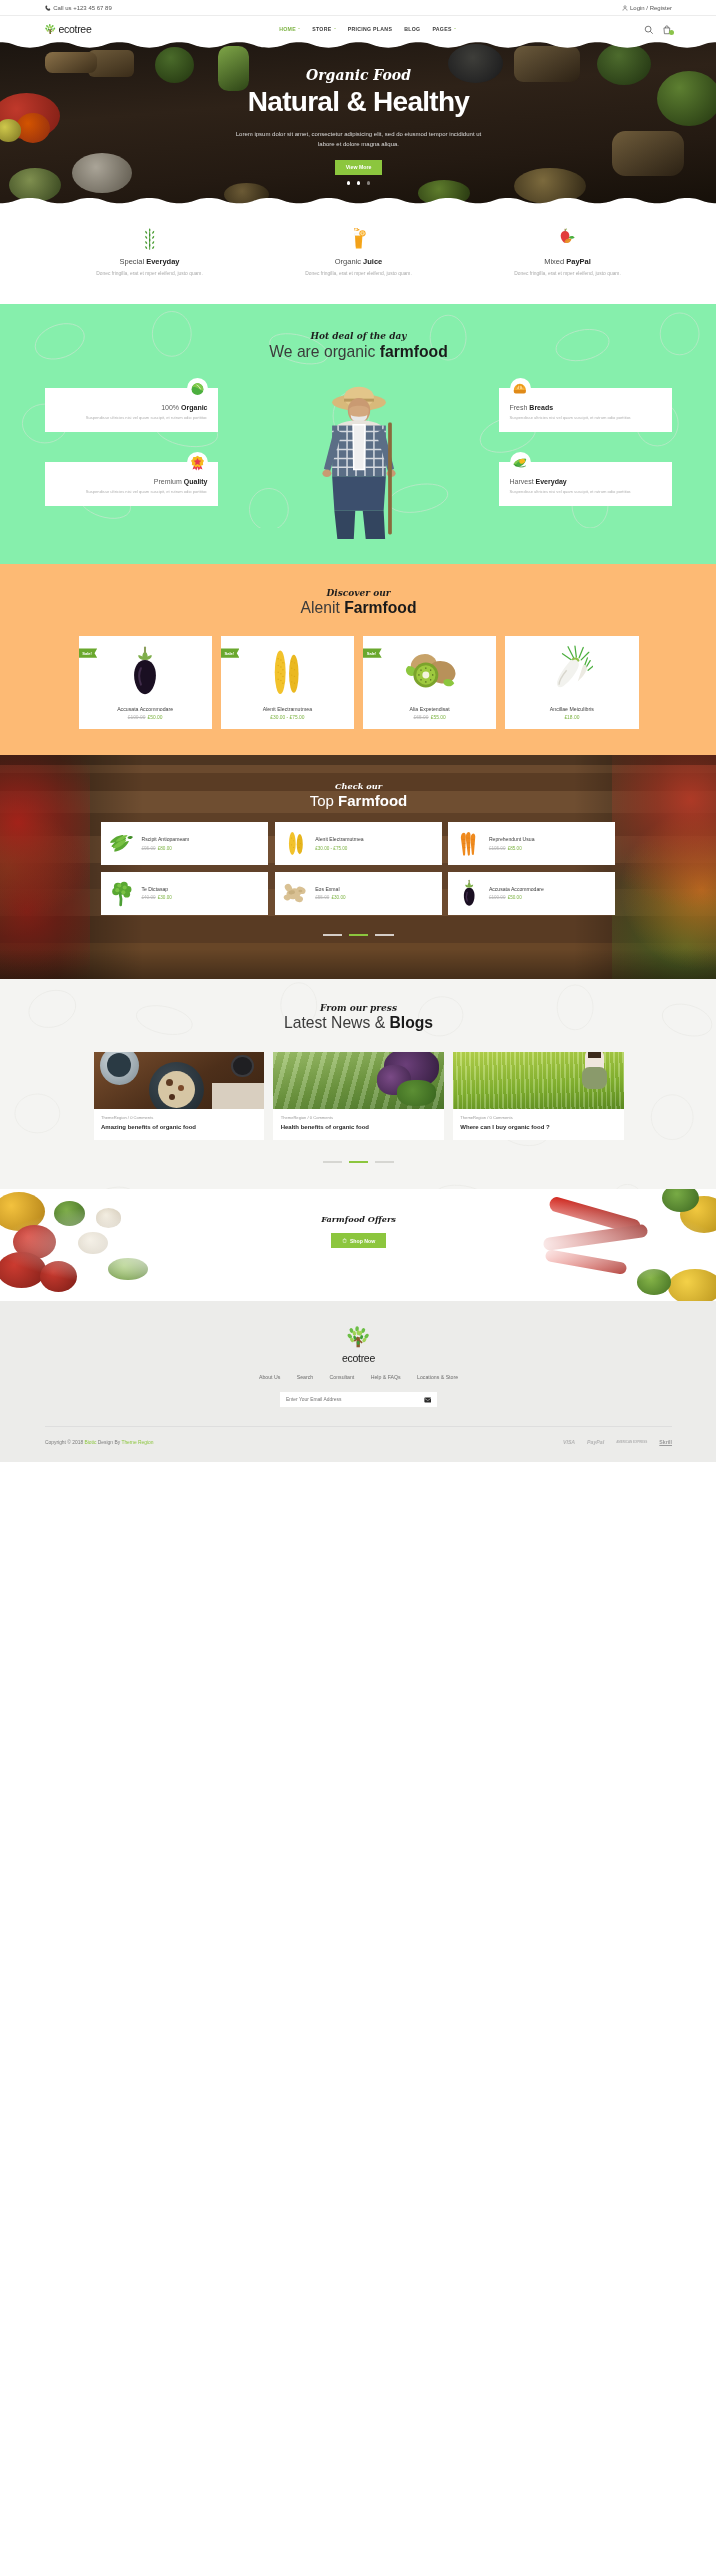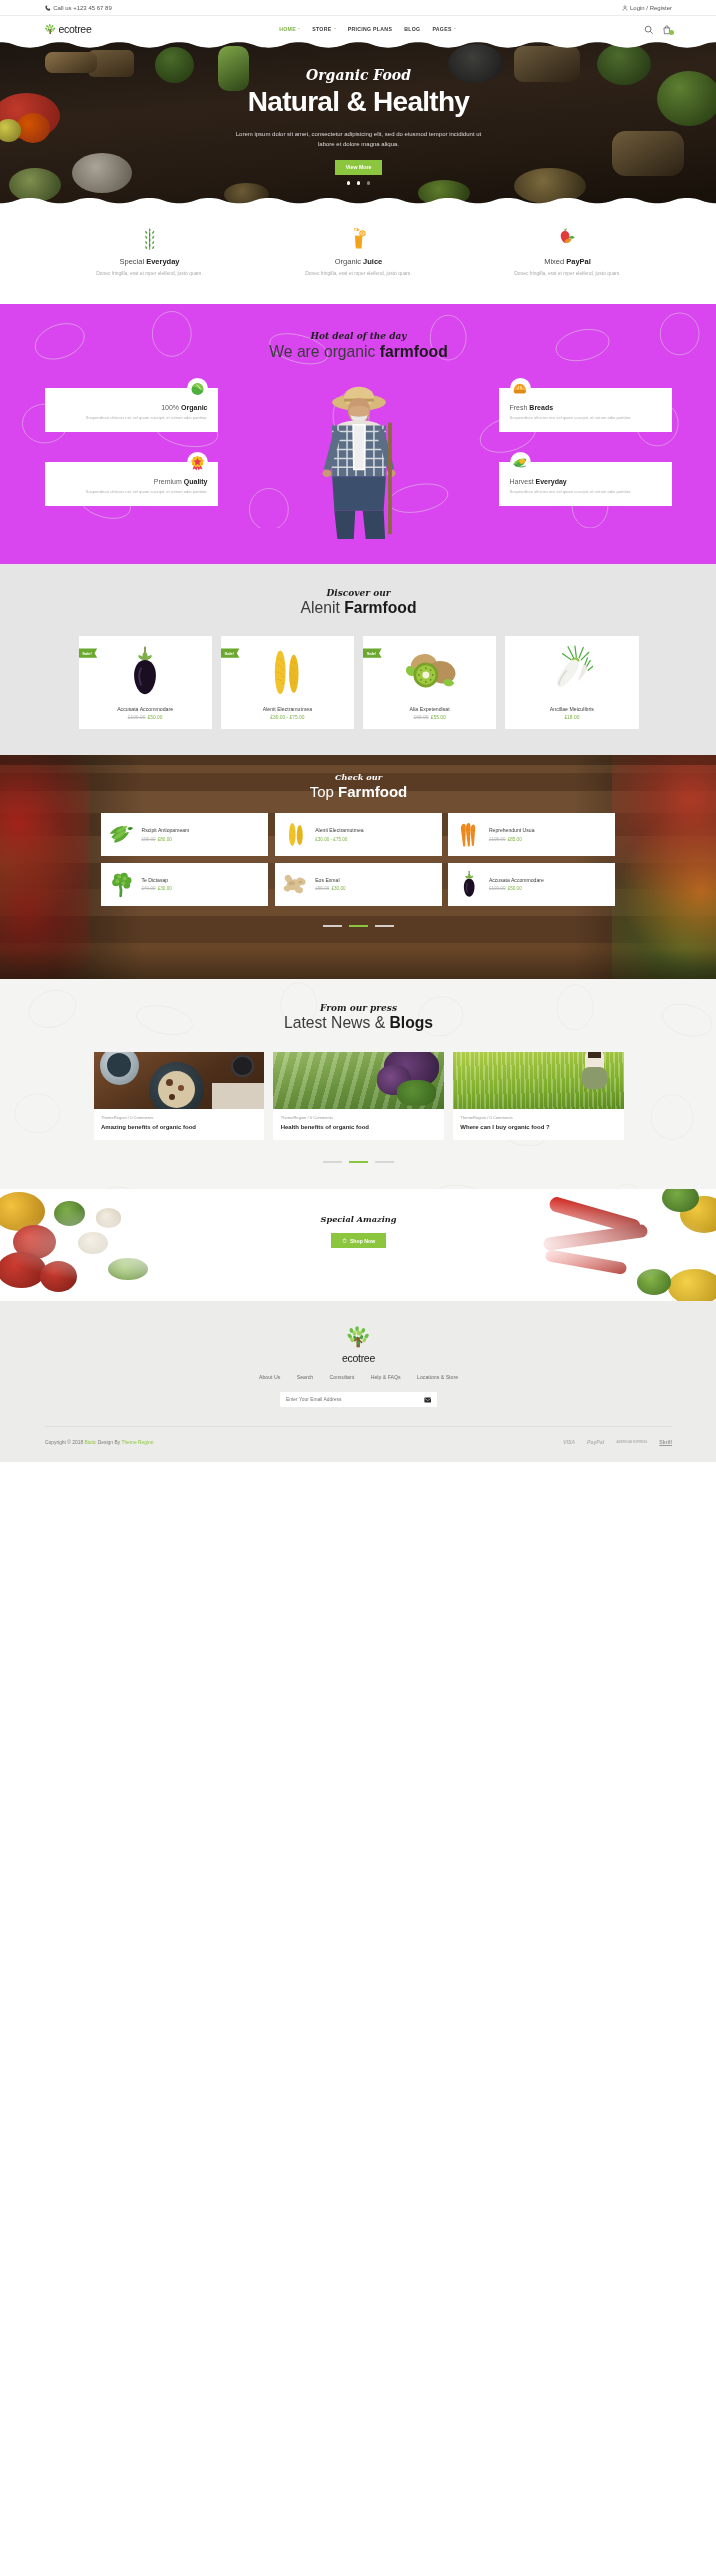--- a/index.html
+++ b/index.html
@@ -60,50 +60,50 @@
   .feat-title b { color: #222; }
   .feat-desc { font-size: 4.9px; color: #aaa; line-height: 1.9; margin-top: 3.7px; }
 
   
   .sec-head { text-align: center; }
   .sec-script { font-family: "DejaVu Serif", serif; font-style: italic; font-weight: 700; font-size: 9px; color: #1d1d1d; }
   .sec-title { font-size: 15.7px; color: #3b3b3b; margin-top: 1.5px; font-weight: 400; }
   .sec-title b { color: #1a1a1a; font-weight: 700; }
 
   
-  .hotdeal { background: #d946ef; padding: 27px 0 21px; position: relative; }
+  .hotdeal { background: #86efac; padding: 27px 0 21px; position: relative; }
   .hd-pattern { position: absolute; inset: 0; opacity: .5; }
   .hd-body { position: relative; width: 627px; margin: 18px auto 0; display: flex; justify-content: space-between; min-height: 157px; }
   .hd-col { width: 173px; display: flex; flex-direction: column; gap: 30px; padding-top: 9px; }
   .hd-card { background: #fff; padding: 12px 10.5px 10.5px; position: relative; text-align: center; }
   .hd-card.left { text-align: right; }
   .hd-card.right { text-align: left; }
   .hd-badge { position: absolute; top: -9.7px; width: 21px; height: 21px; border-radius: 50%; background: #fff; display: flex; align-items: center; justify-content: center; }
   .hd-card.left .hd-badge { right: 10.5px; }
   .hd-card.right .hd-badge { left: 10.5px; }
   .hd-ctitle { font-size: 7px; color: #5b5b5b; margin-top: 4.5px; }
   .hd-ctitle b { color: #1f1f1f; }
   .hd-cdesc { font-size: 4.1px; color: #b0b0b0; line-height: 1.8; margin-top: 3px; }
   .hd-farmer { width: 112px; position: relative; }
 
   
-  .popular { background: #e5e5e5; padding: 24px 0 25.4px; }
+  .popular { background: #fdba74; padding: 24px 0 25.4px; }
   .prod-row { width: 560px; margin: 19.4px auto 0; display: flex; gap: 9px; }
   .prod { flex: 1; background: #fff; position: relative; padding-bottom: 9px; }
   .sale { position: absolute; left: 0; top: 12px; background: #6aa82e; color: #fff; font-size: 4.1px; font-weight: 700; padding: 2.2px 5.2px 2.2px 3.7px; z-index: 3;
     clip-path: polygon(0 0, 100% 0, 86% 50%, 100% 100%, 0 100%); }
   .prod-img { height: 58px; display: flex; align-items: center; justify-content: center; margin-top: 6px; }
   .prod-name { font-size: 5.2px; color: #3f3f3f; text-align: center; margin-top: 6px; }
   .prod-price { font-size: 4.9px; text-align: center; margin-top: 3px; color: #7cb342; }
   .old { color: #bbb; text-decoration: line-through; margin-right: 2.2px; }
 
   
   .topfarm { position: relative; height: 224px; overflow: hidden; background: #4a3422; }
   .tf-bg { position: absolute; inset: 0; }
-  .tf-inner { position: relative; z-index: 5; padding-top: 17px; }
+  .tf-inner { position: relative; z-index: 5; padding-top: 26px; }
   .tf-script { font-family: "DejaVu Serif", serif; font-style: italic; font-weight: 700; font-size: 8.2px; color: #fff; text-align: center; }
   .tf-title { font-size: 15px; color: #fff; text-align: center; margin-top: 0.7px; }
   .tf-title b { font-weight: 700; }
   .tf-grid { width: 515px; margin: 13.4px auto 0; display: flex; flex-wrap: wrap; gap: 6.7px; }
   .tf-card { width: 167px; background: #fff; height: 43px; display: flex; align-items: center; padding: 0 7.5px; gap: 6px; }
   .tf-thumb { width: 27px; height: 30px; flex: 0 0 27px; display: flex; align-items: center; justify-content: center; }
   .tf-meta { flex: 1; }
   .tf-name { font-size: 5.1px; color: #3a3a3a; line-height: 1.45; }
   .tf-price { font-size: 4.6px; margin-top: 2.2px; color: #7cb342; }
   .tf-dots { text-align: center; margin-top: 10.5px; }
@@ -788,21 +788,21 @@
       <div style="position:absolute;right:-10.5px;top:7.5px;width:48px;height:37px;border-radius:50%;background:radial-gradient(circle at 35% 35%,#f1c83f,#b08a16);"></div>
       <div style="position:absolute;right:18px;top:-4.5px;width:37px;height:28px;border-radius:50%;background:radial-gradient(circle at 40% 35%,#78ab45,#3b6520);"></div>
       <div style="position:absolute;right:-4.5px;bottom:-4.5px;width:54px;height:36px;border-radius:50%;background:radial-gradient(circle at 35% 35%,#f4d148,#b5901a);"></div>
       <div style="position:absolute;right:46px;bottom:6px;width:34px;height:25.4px;border-radius:50%;background:radial-gradient(circle at 40% 35%,#86b548,#426f23);"></div>
       <div style="position:absolute;right:75px;top:19.4px;width:94px;height:15px;border-radius:7.5px;transform:rotate(16deg);background:linear-gradient(90deg,#d62b22,#9b1a13);"></div>
       <div style="position:absolute;right:69px;top:42px;width:105px;height:13.4px;border-radius:6.7px;transform:rotate(-8deg);background:linear-gradient(90deg,#c8261e,#8d1610);"></div>
       <div style="position:absolute;right:90px;top:67px;width:82px;height:12px;border-radius:6px;transform:rotate(10deg);background:linear-gradient(90deg,#e0352b,#a11d16);"></div>
       <div style="position:absolute;left:0;top:0;width:100%;height:100%;background:radial-gradient(ellipse at 50% 50%,rgba(255,255,255,.96) 34%,rgba(255,255,255,0) 72%);"></div>
     </div>
     <div class="offer-inner">
-      <div class="offer-script">Special Amazing</div>
+      <div class="offer-script">Farmfood Offers</div>
       <div class="btn-shop">
         <svg width="5.2" height="5.2" viewBox="0 0 20 20" fill="none" stroke="#fff" stroke-width="1.8">
             <path d="M4 6h12l-1 11H5z"></path>
             <path d="M7.4 6.3V4.6a2.6 2.6 0 015.2 0v1.7"></path>
           </svg>
         <span>Shop Now</span>
       </div>
     </div>
   </div>
 

